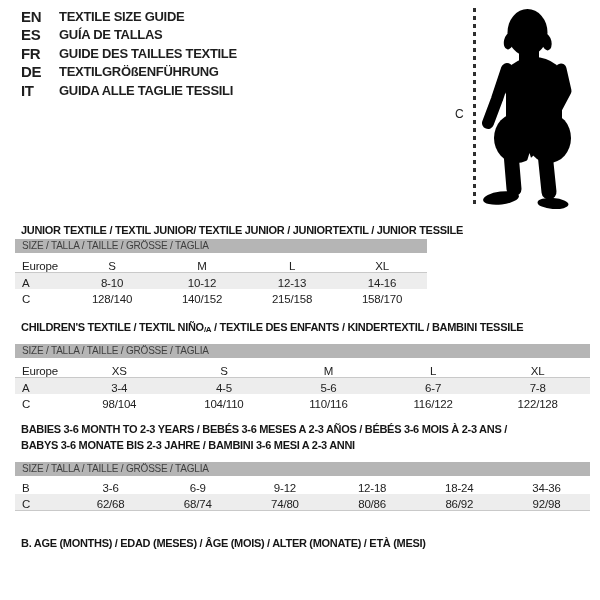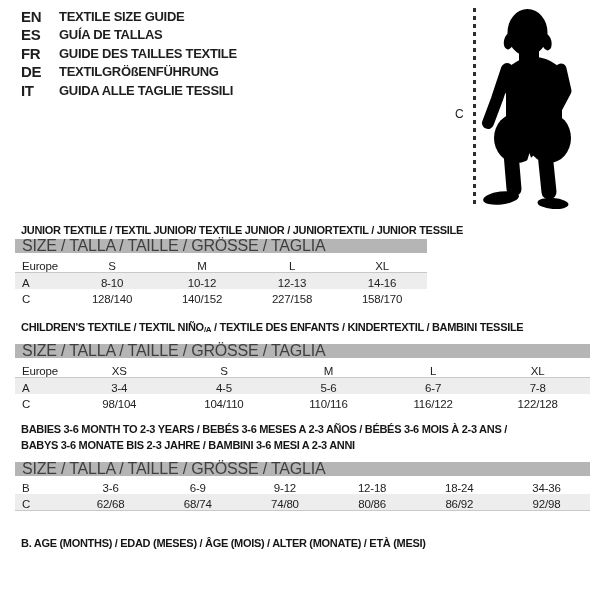--- a/index.html
+++ b/index.html
@@ -25,21 +25,21 @@
     color:#161616;white-space:nowrap;
   }
   .sub{font-size:8px;vertical-align:-1px;}
   
   .sizetable{position:absolute;left:15px;}
   .t1{top:239px;width:412px;}
   .t2{top:344px;width:575px;}
   .t3{top:462px;width:575px;}
   .size-bar{
     height:14px;line-height:14px;background:#b5b5b5;color:#3f3f3f;
-    font-size:16px;letter-spacing:-0.2px;padding-left:7px;margin-bottom:2px;
+    font-size:10px;letter-spacing:-0.2px;padding-left:7px;margin-bottom:2px;
   }
   .trow{display:flex;align-items:flex-end;height:16px;font-size:11.5px;letter-spacing:-0.2px;color:#222;}
   .row-head{height:17px;border-bottom:1px solid #c9c9c9;}
   .shade{background:#ededed;}
   .bottom-line{border-bottom:1px solid #c9c9c9;}
   .lbl{flex:0 0 52px;padding-left:7px;box-sizing:border-box;}
   .cell{flex:1 1 0;text-align:center;}
   
   .footnotes{position:absolute;left:21px;top:537px;}
   .footnote{font-weight:bold;font-size:11px;letter-spacing:-0.3px;height:15.5px;white-space:nowrap;color:#161616;}
@@ -109,21 +109,21 @@
       <span class="lbl">A</span>
       <span class="cell">8-10</span>
       <span class="cell">10-12</span>
       <span class="cell">12-13</span>
       <span class="cell">14-16</span>
     </div>
     <div class="trow">
       <span class="lbl">C</span>
       <span class="cell">128/140</span>
       <span class="cell">140/152</span>
-      <span class="cell">227/158</span>
+      <span class="cell">215/158</span>
       <span class="cell">158/170</span>
     </div>
   </div>
 
   <div class="sec-title" style="top:321px;">
     <span>CHILDREN'S TEXTILE / TEXTIL NIÑO</span><span class="sub">/A</span><span> / TEXTILE DES ENFANTS / KINDERTEXTIL / BAMBINI TESSILE</span>
   </div>
   <div class="sizetable t2">
     <div class="size-bar">SIZE / TALLA / TAILLE / GRÖSSE / TAGLIA</div>
     <div class="trow row-head">

